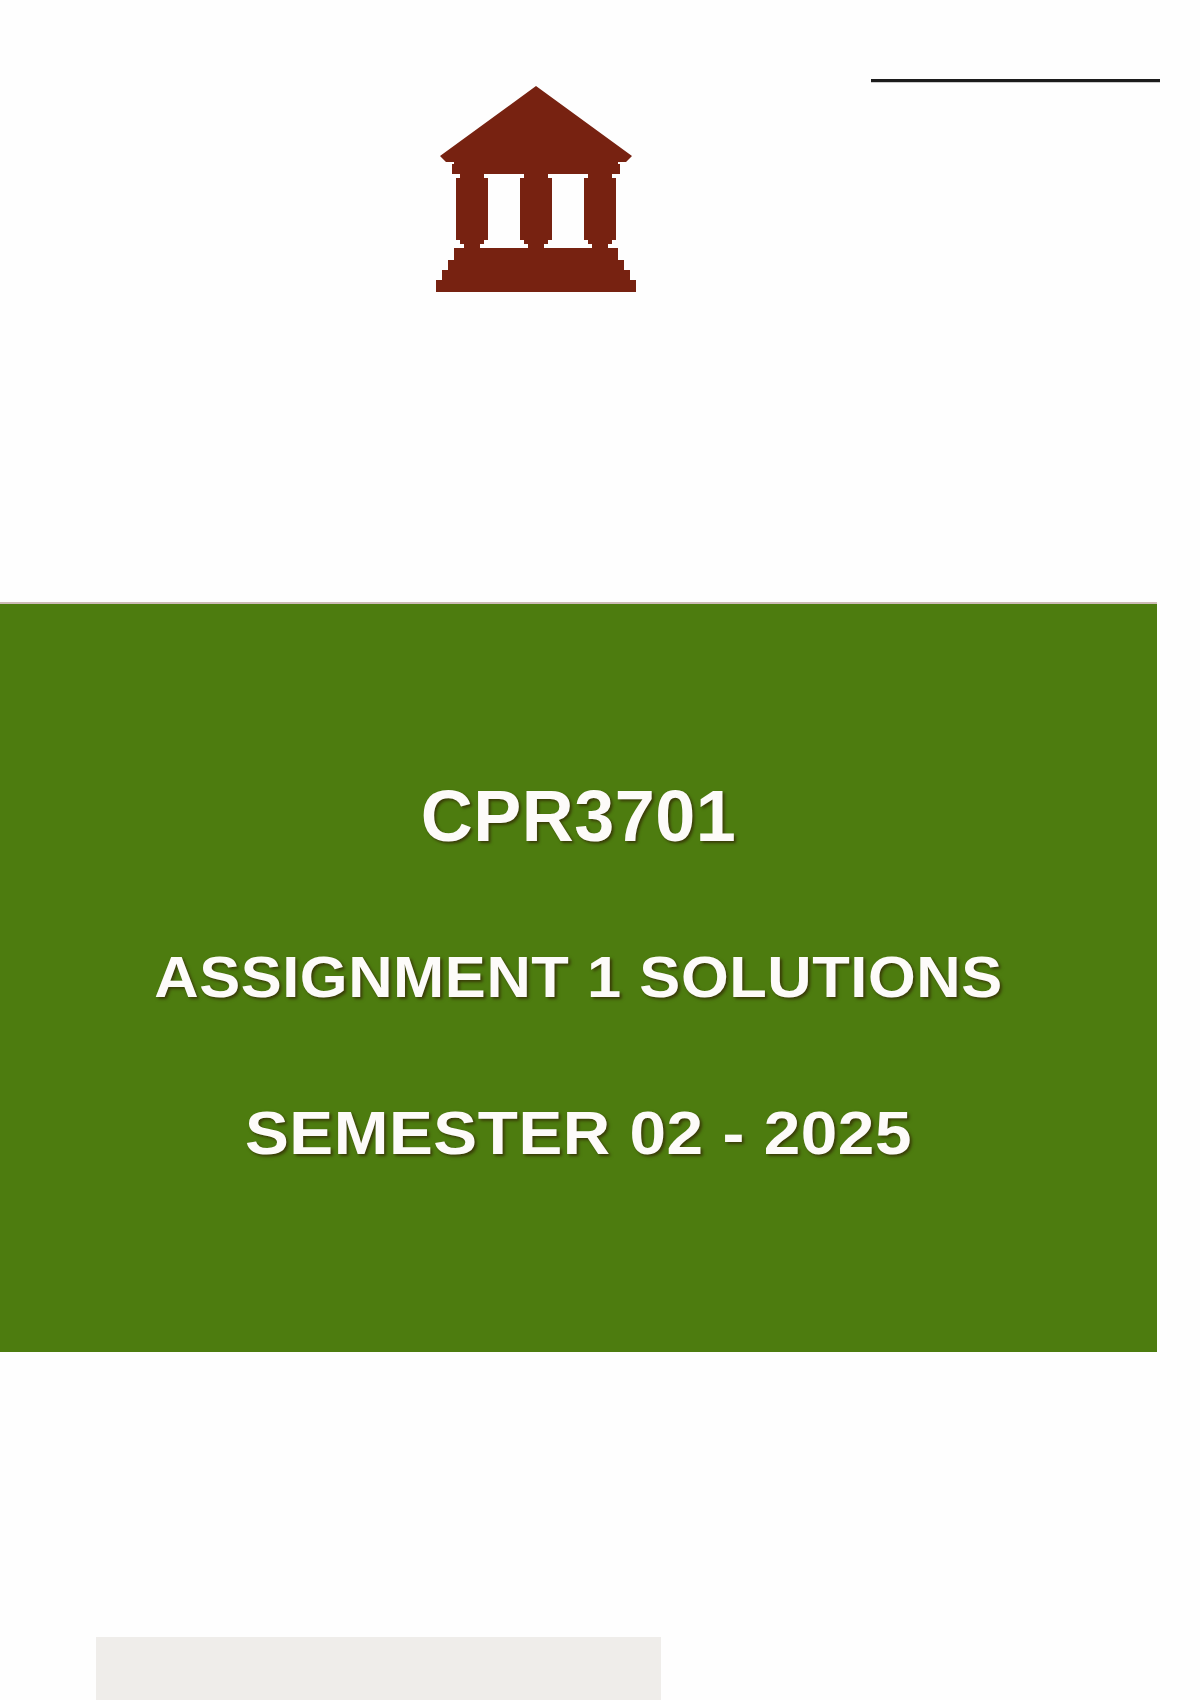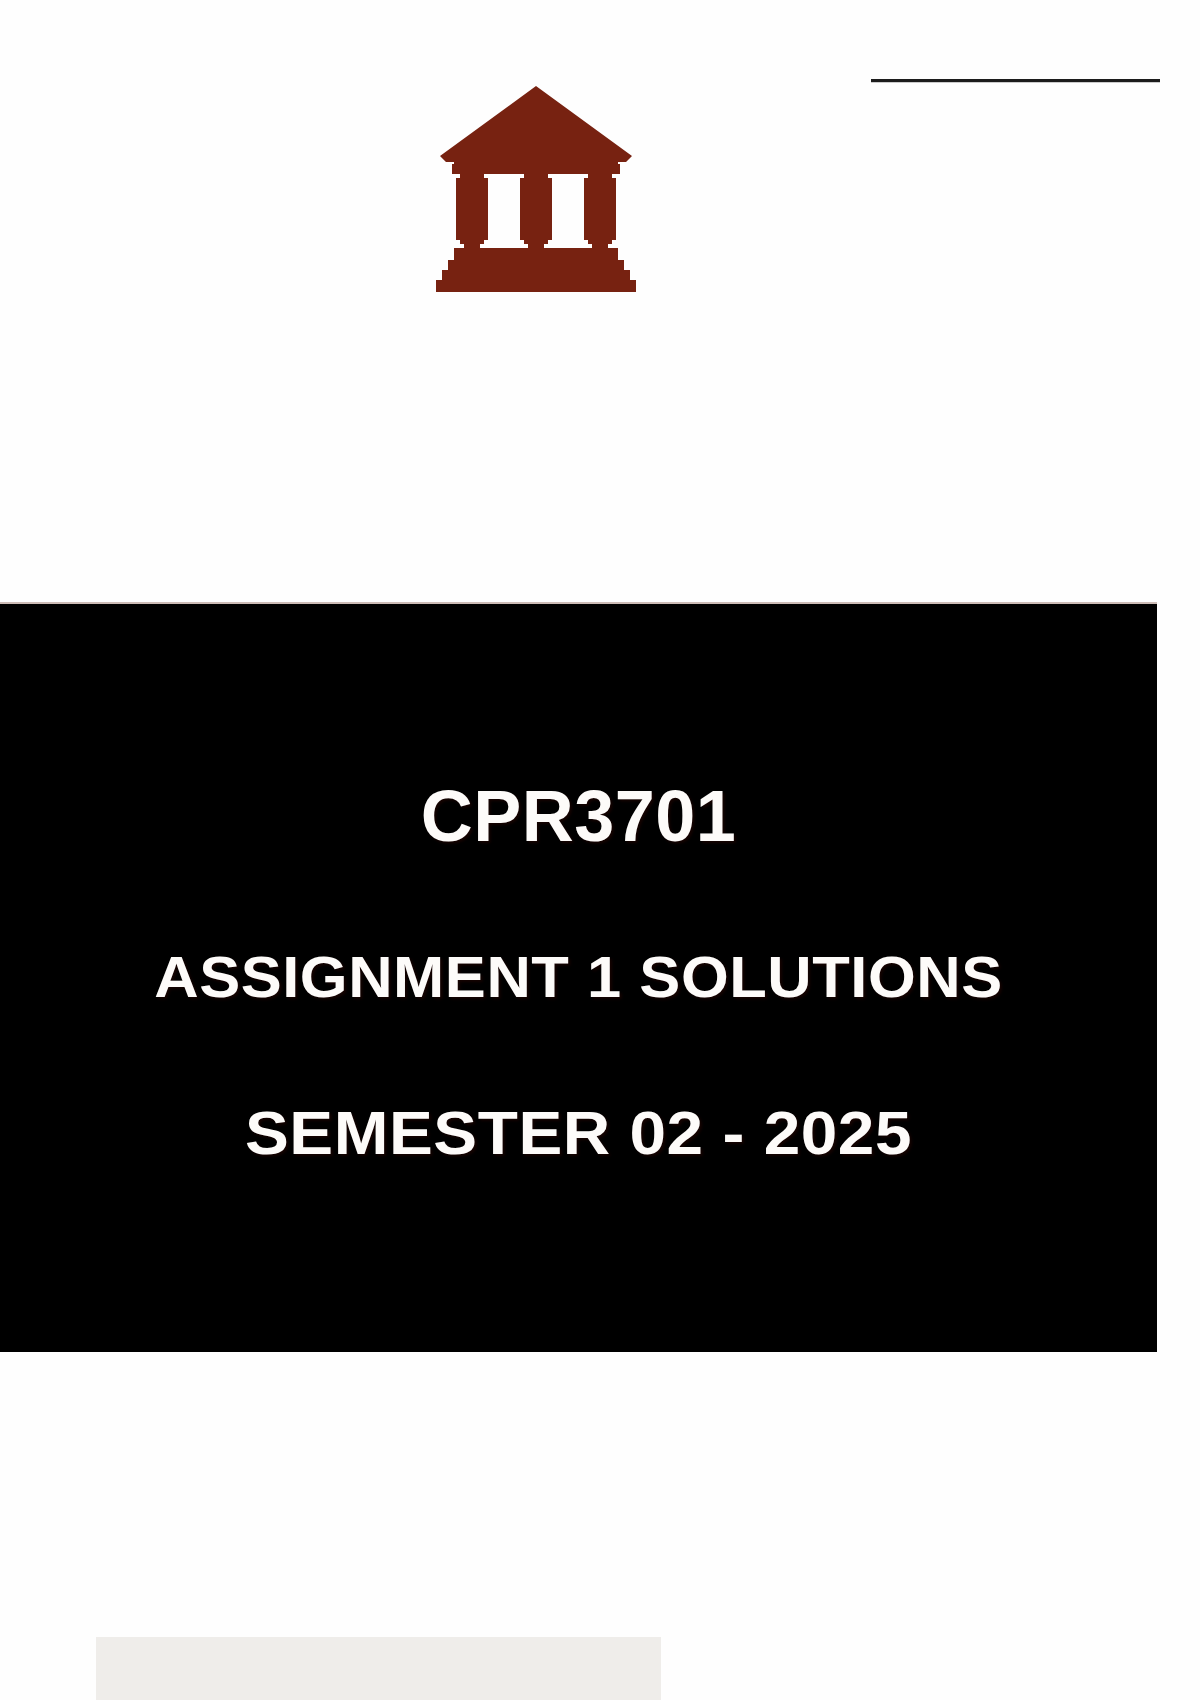--- a/index.html
+++ b/index.html
@@ -37,21 +37,21 @@
   }
   .logo-wrap svg { display: block; width: 100%; height: 100%; }
 
   
   .banner {
     position: absolute;
     left: 0px;
     top: 602px;
     width: 1157px;
     height: 750px;
-    background: #000000;
+    background: #4d7c0f;
     border-top: 2px solid #cdbcb6;
     box-sizing: border-box;
     display: flex;
     flex-direction: column;
     align-items: center;
     justify-content: center;
   }
   .banner-inner {
     width: 100%;
     text-align: center;

